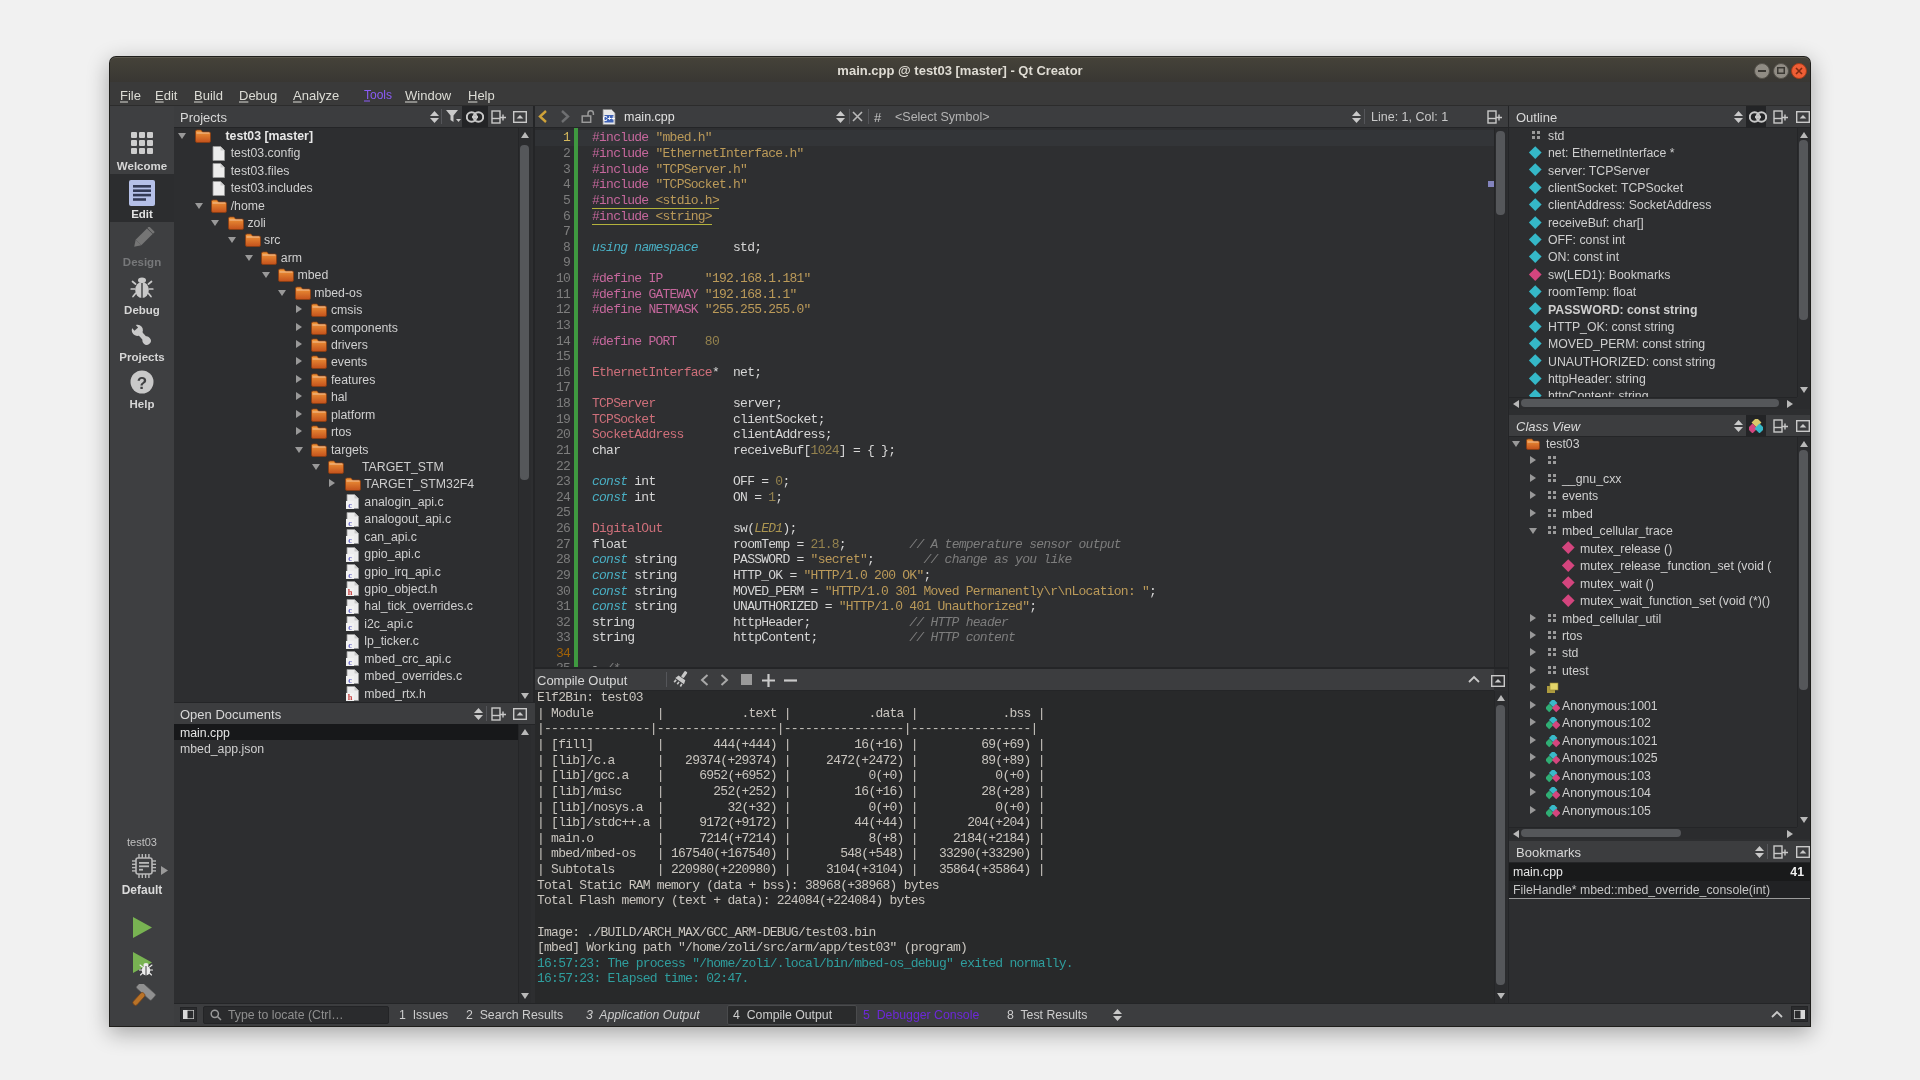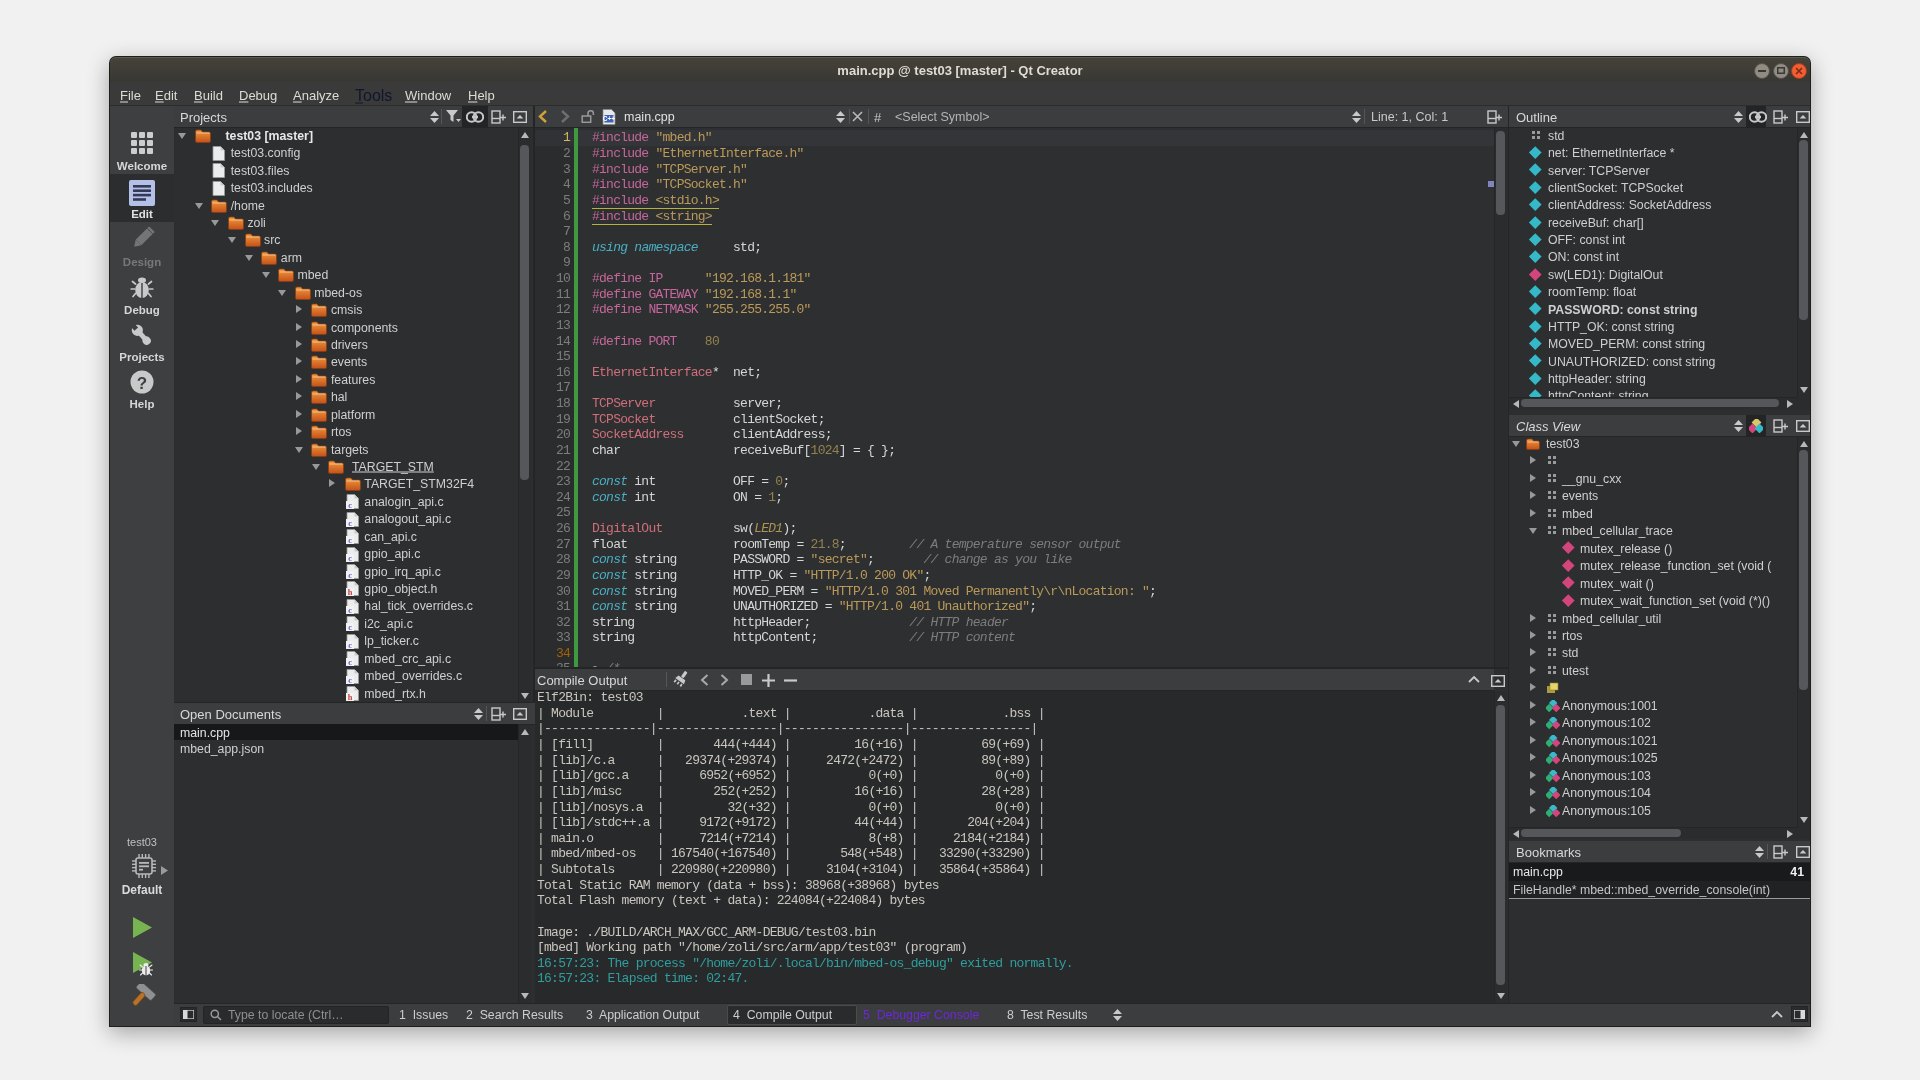--- a/index.html
+++ b/index.html
@@ -27,21 +27,21 @@
   </svg>
 <svg style="position:absolute;left:1795px;top:66.5px;" width="8" height="8" viewBox="0 0 8 8">
     <path d="M1 1 L7 7 M7 1 L1 7" stroke="#7e2a10" stroke-width="1.6"></path>
   </svg>
 <div class="abs" style="left:110px;top:82px;width:1700px;height:24px;background:#3a3a3a;border-bottom:1px solid #2c2c2c;"></div>
 <div class="t" style="left:120px;top:94.5px;font-size:13px;color:#dcdcd5;"><span style="text-decoration:underline;text-underline-offset:2px">F</span>ile</div>
 <div class="t" style="left:155px;top:94.5px;font-size:13px;color:#dcdcd5;"><span style="text-decoration:underline;text-underline-offset:2px">E</span>dit</div>
 <div class="t" style="left:194px;top:94.5px;font-size:13px;color:#dcdcd5;"><span style="text-decoration:underline;text-underline-offset:2px">B</span>uild</div>
 <div class="t" style="left:239px;top:94.5px;font-size:13px;color:#dcdcd5;"><span style="text-decoration:underline;text-underline-offset:2px">D</span>ebug</div>
 <div class="t" style="left:293px;top:94.5px;font-size:13px;color:#dcdcd5;"><span style="text-decoration:underline;text-underline-offset:2px">A</span>nalyze</div>
-<div class="t" style="left:355px;top:94.5px;font-size:16px;color:#0f172a;"><span style="text-decoration:underline;text-underline-offset:2px">T</span>ools</div>
+<div class="t" style="left:364px;top:94.5px;font-size:12px;color:#8b5cf6;"><span style="text-decoration:underline;text-underline-offset:2px">T</span>ools</div>
 <div class="t" style="left:405px;top:94.5px;font-size:13px;color:#dcdcd5;"><span style="text-decoration:underline;text-underline-offset:2px">W</span>indow</div>
 <div class="t" style="left:468px;top:94.5px;font-size:13px;color:#dcdcd5;"><span style="text-decoration:underline;text-underline-offset:2px">H</span>elp</div>
 <div class="abs" style="left:110px;top:106px;width:64px;height:920px;background:#3e3f41;"></div>
 <div class="abs" style="left:110px;top:174px;width:64px;height:48px;background:#2c2d2f;"></div>
 <svg style="position:absolute;left:131px;top:132px;" width="22" height="22" viewBox="0 0 22 22">
     <rect x="0" y="0" width="6" height="6" rx="1" fill="#cdcdcd"></rect>
     <rect x="8" y="0" width="6" height="6" rx="1" fill="#cdcdcd"></rect>
     <rect x="16" y="0" width="6" height="6" rx="1" fill="#cdcdcd"></rect>
     <rect x="0" y="8" width="6" height="6" rx="1" fill="#cdcdcd"></rect>
     <rect x="8" y="8" width="6" height="6" rx="1" fill="#cdcdcd"></rect>
@@ -391,21 +391,21 @@
 <svg style="position:absolute;left:328.1px;top:459.97px;" width="16" height="14" viewBox="0 0 16 14">
     <defs>
       <linearGradient id="fg328.1466" x1="0" y1="0" x2="0" y2="1">
 <stop offset="0" stop-color="#f39a3a"></stop>
         <stop offset="1" stop-color="#c3511c"></stop>
       </linearGradient>
     </defs>
 <path d="M0.5 2.5 Q0.5 1 2 1 H6 l1.5 2 H14 Q15.5 3 15.5 4.5 V12 Q15.5 13.5 14 13.5 H2 Q0.5 13.5 0.5 12 Z" fill="url(#fg328.1466)" stroke="#8a3c12" stroke-width="0.8"></path>
 <path d="M1.5 4 H14.5" stroke="#ffffff" stroke-opacity="0.5" stroke-width="1"></path>
   </svg>
-<div class="t" style="left:352px;top:466.97px;text-decoration:underline;">TARGET_STM</div>
+<div class="t" style="left:362px;top:466.97px;">TARGET_STM</div>
 <div class="abs" style="left:329.29999999999995px;top:479.40000000000003px;width:0px;height:0px;border-top:4.5px solid transparent;border-bottom:4.5px solid transparent;border-left:6px solid #999;"></div>
 <svg style="position:absolute;left:344.79999999999995px;top:477.40000000000003px;" width="16" height="14" viewBox="0 0 16 14">
     <defs>
       <linearGradient id="fg344.79999999999995484" x1="0" y1="0" x2="0" y2="1">
 <stop offset="0" stop-color="#f39a3a"></stop>
         <stop offset="1" stop-color="#c3511c"></stop>
       </linearGradient>
     </defs>
 <path d="M0.5 2.5 Q0.5 1 2 1 H6 l1.5 2 H14 Q15.5 3 15.5 4.5 V12 Q15.5 13.5 14 13.5 H2 Q0.5 13.5 0.5 12 Z" fill="url(#fg344.79999999999995484)" stroke="#8a3c12" stroke-width="0.8"></path>
 <path d="M1.5 4 H14.5" stroke="#ffffff" stroke-opacity="0.5" stroke-width="1"></path>
@@ -756,21 +756,21 @@
 <div class="t" style="left:1548px;top:188.01px;">clientSocket: TCPSocket</div>
 <div class="abs" style="left:1531px;top:200.13px;width:8.5px;height:8.5px;background:#35b8c8;transform:rotate(45deg);"></div>
 <div class="t" style="left:1548px;top:205.38px;">clientAddress: SocketAddress</div>
 <div class="abs" style="left:1531px;top:217.5px;width:8.5px;height:8.5px;background:#35b8c8;transform:rotate(45deg);"></div>
 <div class="t" style="left:1548px;top:222.75px;">receiveBuf: char[]</div>
 <div class="abs" style="left:1531px;top:234.87px;width:8.5px;height:8.5px;background:#35b8c8;transform:rotate(45deg);"></div>
 <div class="t" style="left:1548px;top:240.12px;">OFF: const int</div>
 <div class="abs" style="left:1531px;top:252.24px;width:8.5px;height:8.5px;background:#35b8c8;transform:rotate(45deg);"></div>
 <div class="t" style="left:1548px;top:257.49px;">ON: const int</div>
 <div class="abs" style="left:1531px;top:269.61px;width:8.5px;height:8.5px;background:#d4457e;transform:rotate(45deg);"></div>
-<div class="t" style="left:1548px;top:274.86px;">sw(LED1): DigitalOut</div>
+<div class="t" style="left:1548px;top:274.86px;">sw(LED1): Bookmarks</div>
 <div class="abs" style="left:1531px;top:286.98px;width:8.5px;height:8.5px;background:#35b8c8;transform:rotate(45deg);"></div>
 <div class="t" style="left:1548px;top:292.23px;">roomTemp: float</div>
 <div class="abs" style="left:1531px;top:304.35px;width:8.5px;height:8.5px;background:#35b8c8;transform:rotate(45deg);"></div>
 <div class="t" style="left:1548px;top:309.6px;font-weight:bold;">PASSWORD: const string</div>
 <div class="abs" style="left:1531px;top:321.72px;width:8.5px;height:8.5px;background:#35b8c8;transform:rotate(45deg);"></div>
 <div class="t" style="left:1548px;top:326.97px;">HTTP_OK: const string</div>
 <div class="abs" style="left:1531px;top:339.09000000000003px;width:8.5px;height:8.5px;background:#35b8c8;transform:rotate(45deg);"></div>
 <div class="t" style="left:1548px;top:344.34000000000003px;">MOVED_PERM: const string</div>
 <div class="abs" style="left:1531px;top:356.46000000000004px;width:8.5px;height:8.5px;background:#35b8c8;transform:rotate(45deg);"></div>
 <div class="t" style="left:1548px;top:361.71000000000004px;">UNAUTHORIZED: const string</div>
@@ -998,21 +998,21 @@
   </svg>
 <div class="abs" style="left:203px;top:1005.5px;width:186px;height:18px;background:#2a2b2d;border:1px solid #232426;border-radius:2px;"></div>
 <svg style="position:absolute;left:210px;top:1009px;" width="12" height="12" viewBox="0 0 12 12">
     <circle cx="4.8" cy="4.8" r="3.6" fill="none" stroke="#9a9a9a" stroke-width="1.5"></circle>
     <line x1="7.5" y1="7.5" x2="11" y2="11" stroke="#9a9a9a" stroke-width="1.5"></line>
   </svg>
 <div class="t" style="left:228px;top:1014.7px;font-size:12.3px;color:#8f8f8f;">Type to locate (Ctrl…</div>
 <div class="abs" style="left:727px;top:1004.5px;width:130px;height:20px;background:#2a2b2c;border:1px solid #4a4b4d;border-radius:2px;"></div>
 <div class="t" style="left:399px;top:1014.7px;font-size:12.3px;color:#cdcdcd;">1  Issues</div>
 <div class="t" style="left:466px;top:1014.7px;font-size:12.3px;color:#cdcdcd;">2  Search Results</div>
-<div class="t" style="left:586px;top:1014.7px;font-size:12.3px;color:#cdcdcd;">3  Application Output</div>
+<div class="t" style="left:586px;top:1014.7px;font-size:12.3px;color:#cdcdcd;font-style:italic;">3  Application Output</div>
 <div class="t" style="left:733px;top:1014.7px;font-size:12.3px;color:#cdcdcd;">4  Compile Output</div>
 <div class="t" style="left:863px;top:1014.7px;font-size:12.3px;color:#6d28d9;">5  Debugger Console</div>
 <div class="t" style="left:1007px;top:1014.7px;font-size:12.3px;color:#cdcdcd;">8  Test Results</div>
 <svg style="position:absolute;left:1113px;top:1009px;" width="9" height="12" viewBox="0 0 9 12">
     <path d="M4.5 0 L9 5 H0 Z" fill="#c9c9c9"></path>
     <path d="M4.5 12 L0 7 H9 Z" fill="#c9c9c9"></path>
   </svg>
 <svg style="position:absolute;left:1771px;top:1010px;" width="12" height="8" viewBox="0 0 12 8">
     <path d="M1 7 L6 2 L11 7" stroke="#c9c9c9" stroke-width="1.8" fill="none"></path>
   </svg>

